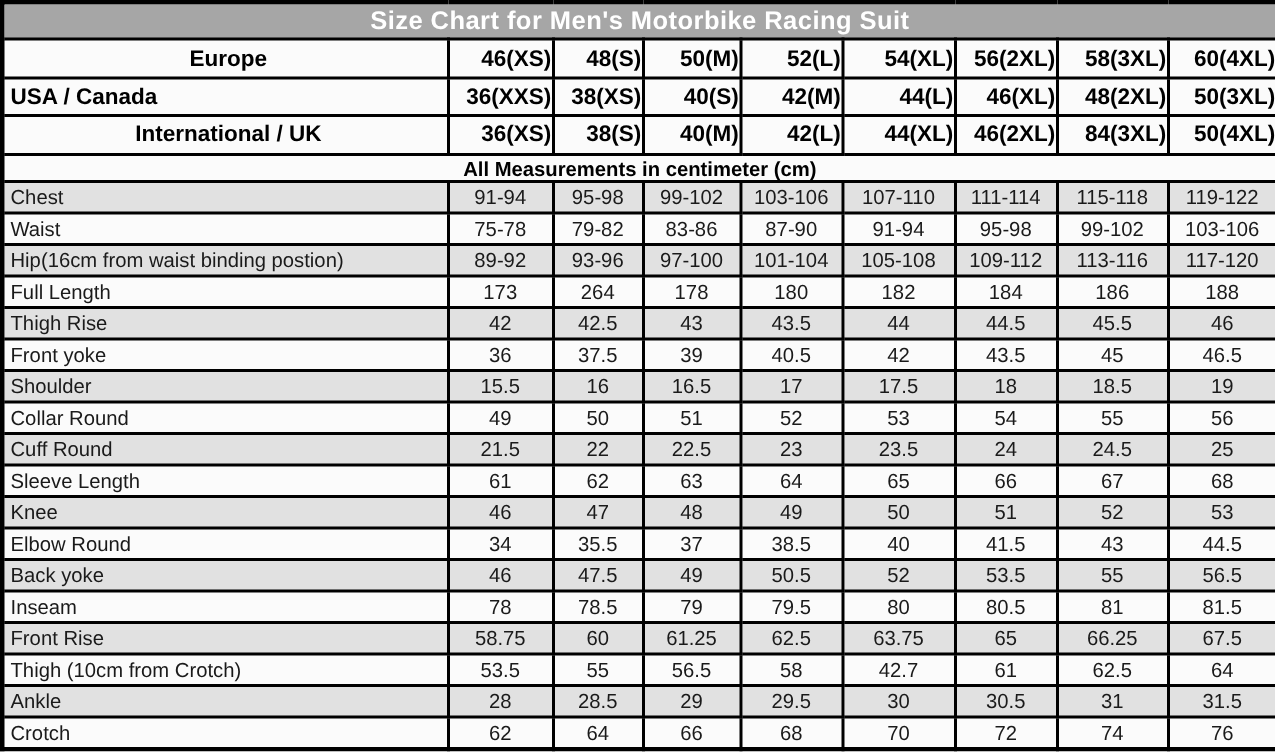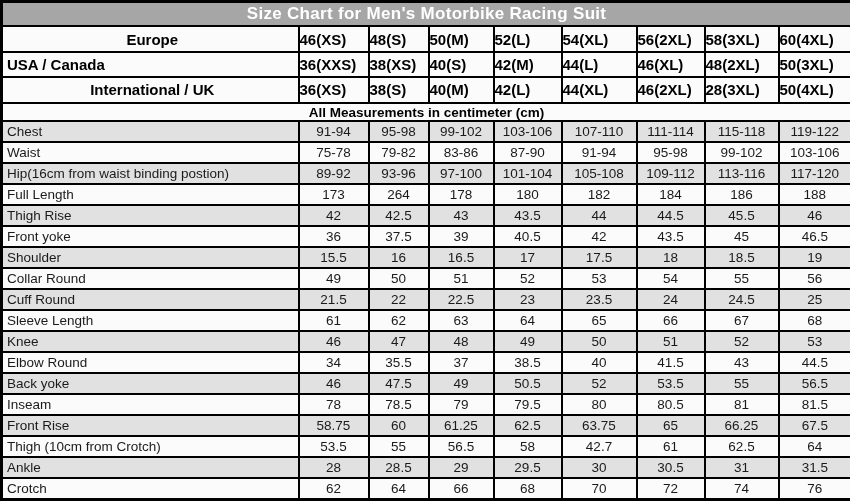--- a/index.html
+++ b/index.html
@@ -38,21 +38,21 @@
     font-weight: bold;
     font-size: 17px;
     text-align: center;
     height: 22px;
     letter-spacing: 0.3px;
   }
   .size-row td {
     background: var(--row-bg);
     font-weight: bold;
     font-size: 15px;
-    text-align: left;
+    text-align: right;
     height: 23px;
   }
   .units-row td {
     background: var(--row-bg);
     font-weight: bold;
     font-size: 13.5px;
     text-align: center;
     height: 17px;
   }
   .m-row td {
@@ -115,21 +115,21 @@
         <td>50(3XL)</td>
       </tr>
       <tr class="size-row">
         <td class="row-label" style="text-align: center;">International / UK</td>
         <td>36(XS)</td>
         <td>38(S)</td>
         <td>40(M)</td>
         <td>42(L)</td>
         <td>44(XL)</td>
         <td>46(2XL)</td>
-        <td>28(3XL)</td>
+        <td>84(3XL)</td>
         <td>50(4XL)</td>
       </tr>
     </tbody>
   <tbody>
     <tr class="units-row">
       <td colspan="9">All Measurements in centimeter (cm)</td>
     </tr>
   </tbody>
   <tbody>
       <tr class="m-row alt">

